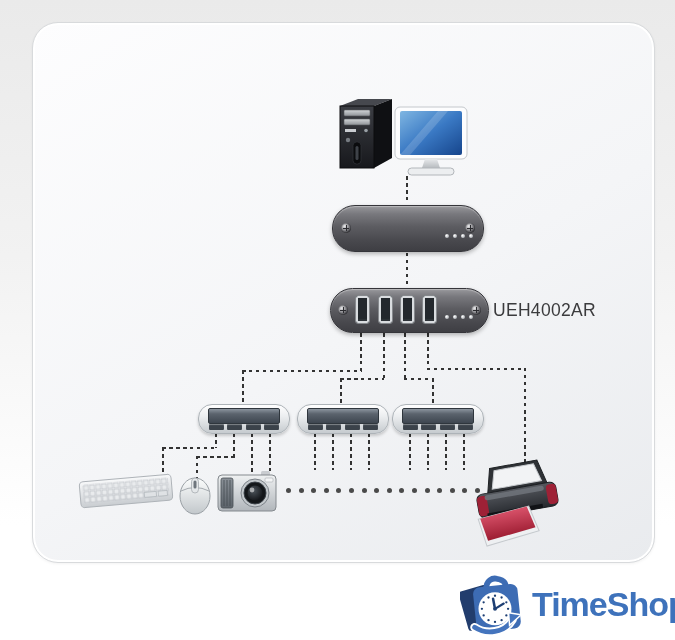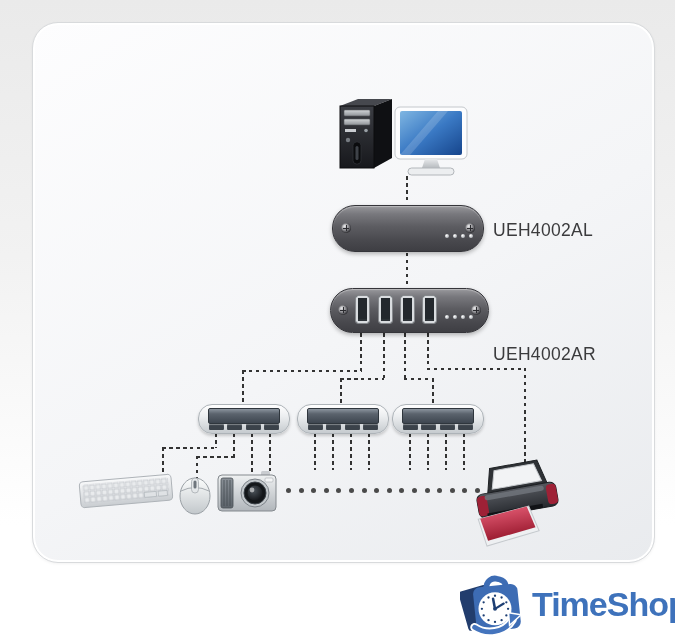--- a/index.html
+++ b/index.html
@@ -136,37 +136,36 @@
   <div class="pill" style="left:332px;top:205px;width:150px;height:45px;">
     <span class="screw" style="left:8px;top:17px;"></span>
     <span class="screw" style="right:8px;top:17px;"></span>
     <span class="leds" style="left:112px;top:28px;">
         <i></i>
         <i></i>
         <i></i>
         <i></i>
       </span>
   </div>
-  <div class="device-label" style="left:493px;top:220px;">UEH4002AL</div>
 
   <div class="pill" style="left:330px;top:288px;width:157px;height:43px;">
     <span class="screw" style="left:7px;top:16px;"></span>
     <span class="screw" style="right:7px;top:16px;"></span>
     <span class="usbport" style="left:24px;top:6px;"></span>
     <span class="usbport" style="left:47px;top:6px;"></span>
     <span class="usbport" style="left:69px;top:6px;"></span>
     <span class="usbport" style="left:91px;top:6px;"></span>
     <span class="leds" style="left:114px;top:26px;">
         <i></i>
         <i></i>
         <i></i>
         <i></i>
       </span>
   </div>
-  <div class="device-label" style="left:493px;top:300px;margin-top:44px;">UEH4002AR</div>
+  <div class="device-label" style="left:493px;top:300px;">UEH4002AR</div>
 
   <div class="hub" style="left:198px;top:404px;">
     <div class="hub-top"></div>
     <div class="hub-ports">
         <i></i>
         <i></i>
         <i></i>
         <i></i>
       </div>
   </div>

